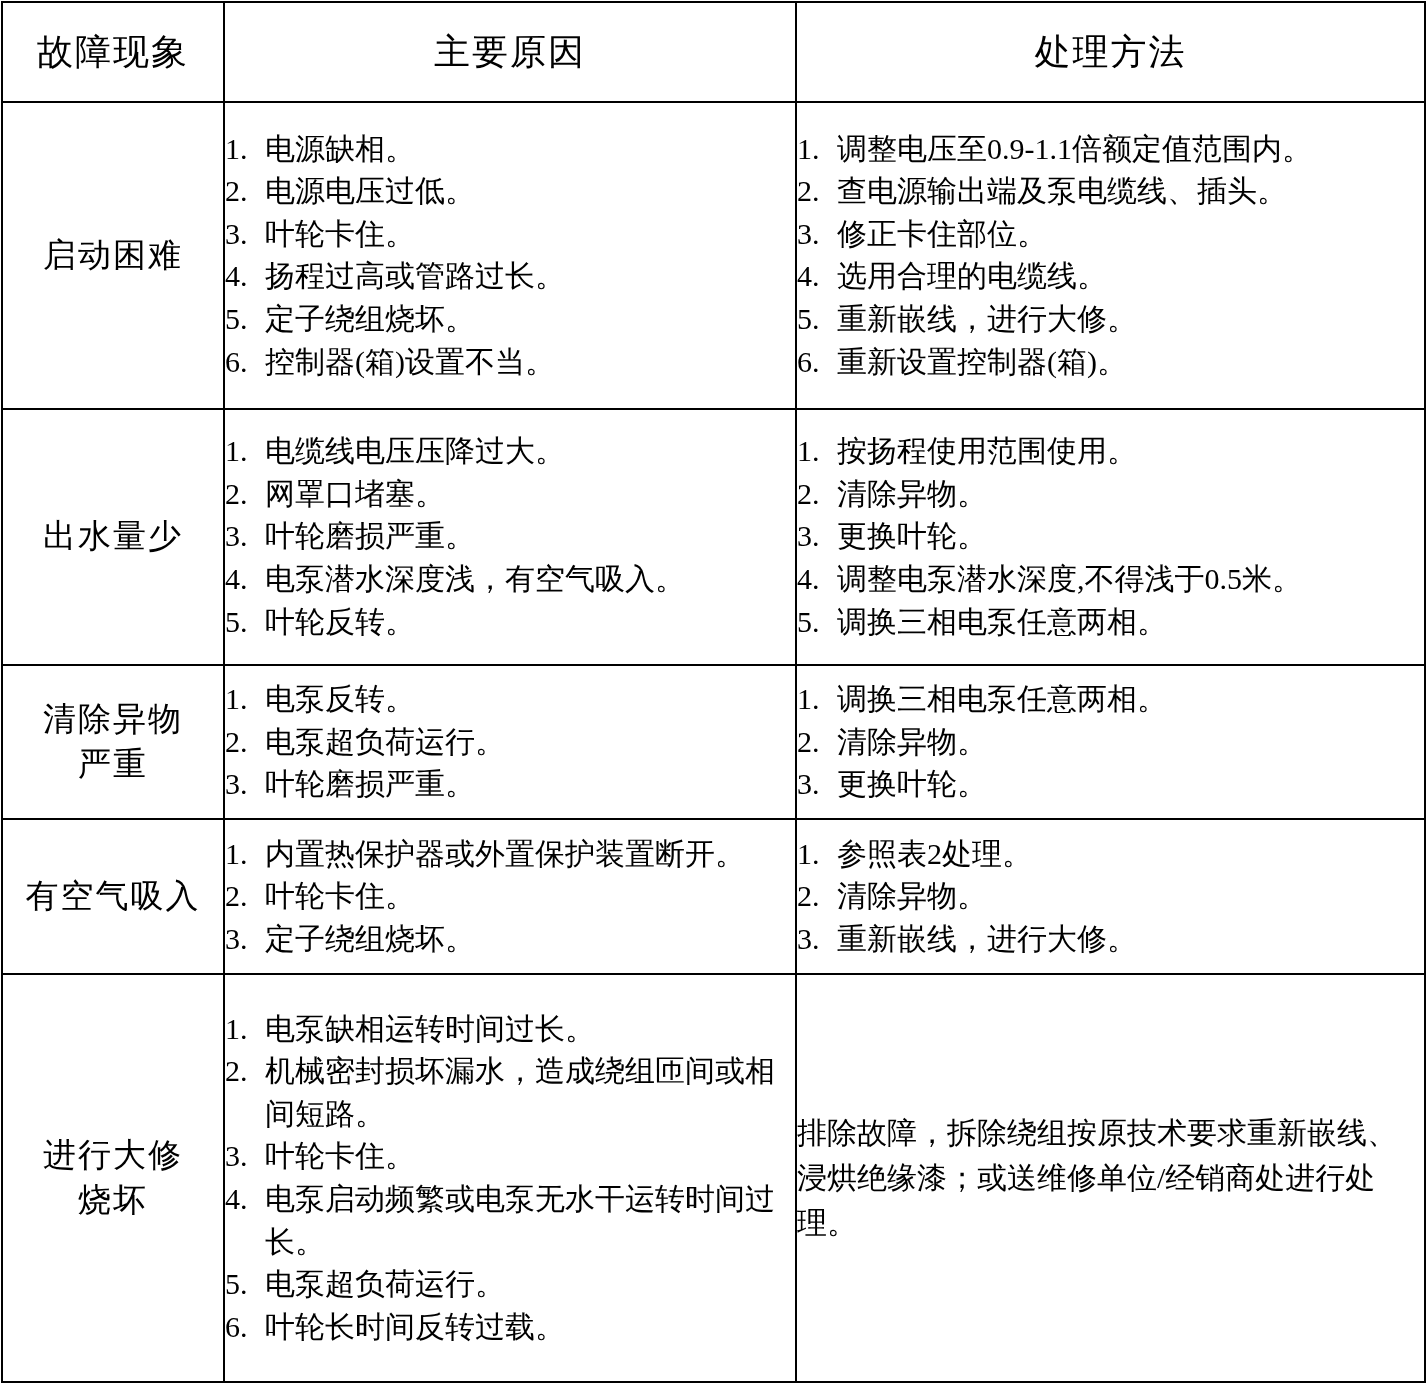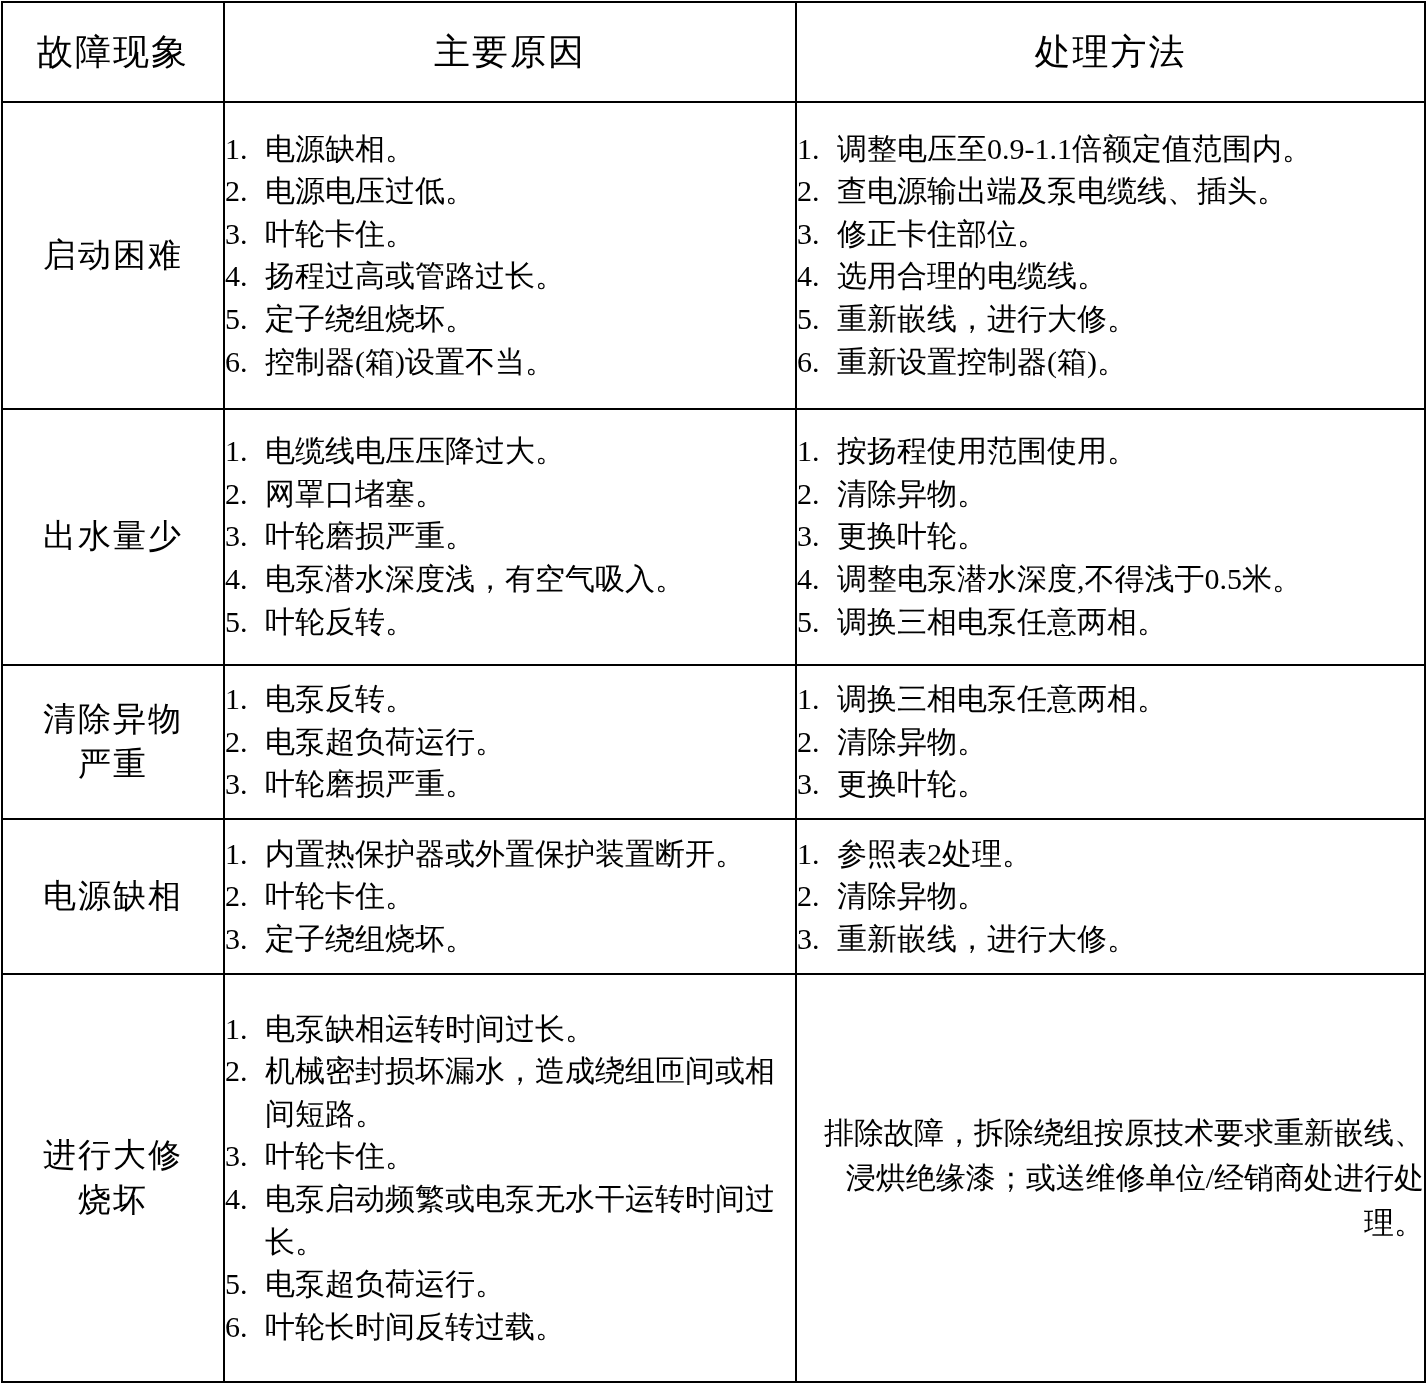--- a/index.html
+++ b/index.html
@@ -65,21 +65,21 @@
     flex: 0 0 auto;
     width: 40px;
     font-family: "Liberation Serif", "DejaVu Serif", serif;
   }
   ol.num-list li .txt {
     flex: 1 1 auto;
     letter-spacing: 0px;
     font-family: Liberation Serif, serif;
   }
   td.cell-paragraph {
-    text-align: right;
+    text-align: left;
     font-size: 30px;
     line-height: 1.5;
     padding: 10px 14px;
   }
   td.cell-paragraph p {
     margin: 0;
   }
   .tight { letter-spacing: -0.5px; }
 </style>
 </head>
@@ -245,21 +245,21 @@
             </li>
           <li>
               <span class="idx">3.</span>
               <span class="txt">更换叶轮。</span>
             </li>
         </ol>
       </td>
     </tr>
 
     <tr>
-      <td class="phenomenon">电源缺相</td>
+      <td class="phenomenon">有空气吸入</td>
       <td class="cell-list">
         <ol class="num-list">
           <li>
               <span class="idx">1.</span>
               <span class="txt tight">内置热保护器或外置保护装置断开。</span>
             </li>
           <li>
               <span class="idx">2.</span>
               <span class="txt">叶轮卡住。</span>
             </li>

